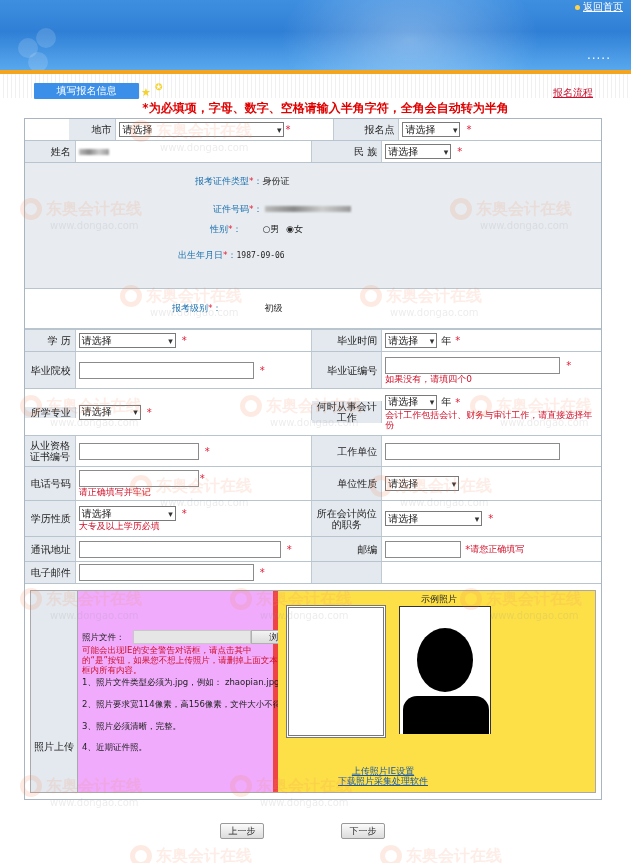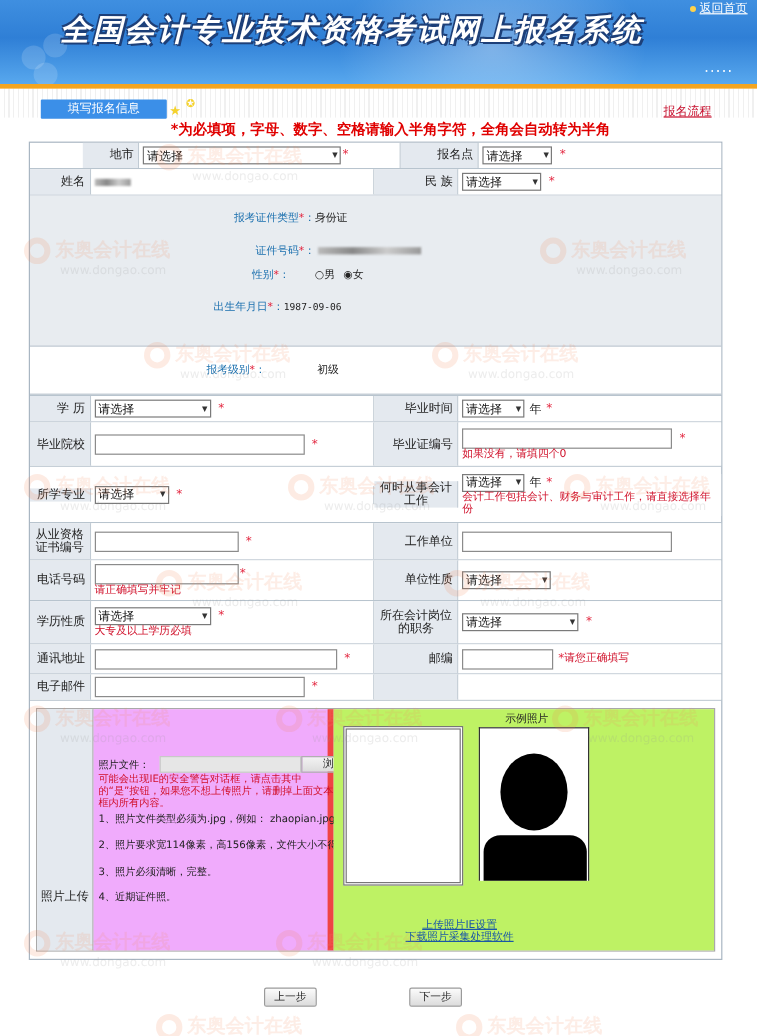--- a/index.html
+++ b/index.html
@@ -47,21 +47,21 @@
     .idblock { background: #e8ecf0; height: 126px; position: relative; border-bottom: 1px solid #b8c4ce; }
     .idblock .line { position: absolute; font-size: 9px; color: #1a6fae; }
     .idblock .line .v { color: #222; }
     .levelrow { height: 40px; position: relative; background: #fff; }
     .levelrow .line { position: absolute; font-size: 9px; color: #1a6fae; }
 
     .photo-row { display: flex; height: 215px; }
     .photo-outer { margin: 6px 5px 6px 5px; border: 1px solid #a9a9a9; display: flex; flex: 1; }
     .photo-lbl { width: 47px; background: #e4e9ef; display: flex; align-items: center; justify-content: center; font-size: 10px; border-right: 1px solid #a9a9a9; padding-top: 110px; }
     .photo-mid { width: 200px; position: relative; background: #f0abfc; border-right: 5px solid #ef4444; }
-    .photo-right { flex: 1; position: relative; background: #bef264; text-decoration: underline; }
+    .photo-right { flex: 1; position: relative; background: #fde047; text-decoration: underline; }
     .photo-mid .t { position: absolute; left: 4px; font-size: 8.5px; color: #222; white-space: nowrap; }
     .photo-mid .r { position: absolute; left: 4px; font-size: 8.5px; color: #d0102a; line-height: 10px; width: 200px; }
     .file-inp { position: absolute; left: 55px; top: 39px; width: 118px; height: 14px; background: #e6e6e6; border: 1px solid #c8c8c8; }
     .browse-btn { position: absolute; left: 173px; top: 39px; width: 63px; height: 14px; background: linear-gradient(#f3f3f3,#dcdcdc); border: 1px solid #b0b0b0; font-size: 9px; text-align: center; line-height: 12px; color: #222; }
     .photo-frame { position: absolute; left: 8px; top: 14px; width: 100px; height: 133px; border: 3px double #777; background: #fff; }
     .sample-title { position: absolute; left: 143px; top: 2px; font-size: 9px; }
     .sample-box { position: absolute; left: 121px; top: 15px; width: 92px; height: 128px; border: 1px solid #333; border-bottom: none; overflow: hidden; background: #fff; }
     .head { position: absolute; left: 17px; top: 21px; width: 56px; height: 64px; border-radius: 50%; background: #000; }
     .body { position: absolute; left: 3px; top: 89px; width: 86px; height: 50px; background: #000; border-radius: 14px 14px 0 0; }
     .photo-links { position: absolute; left: 60px; bottom: 6px; text-align: center; font-size: 9px; line-height: 10px; }
@@ -75,21 +75,20 @@
     .wm .ring { display: inline-block; width: 22px; height: 22px; border: 5px solid rgba(240,130,80,0.16); border-radius: 50%; vertical-align: middle; margin-right: 4px; }
   </style>
 </head>
 <body>
 
 <div class="header">
   <div class="glow"></div>
   <div class="hex" style="left:18px;top:38px;"></div>
   <div class="hex" style="left:36px;top:28px;"></div>
   <div class="hex" style="left:28px;top:52px;"></div>
-  <div class="header-title">全国会计专业技术资格考试网上报名系统</div>
   <div class="dots">·····</div>
   <a class="home-link">
     <span class="dot"></span>
     <span>返回首页</span>
   </a>
 </div>
 <div class="header-bar"></div>
 
 <div class="tabs-row">
   <div class="tab-active">填写报名信息</div>

